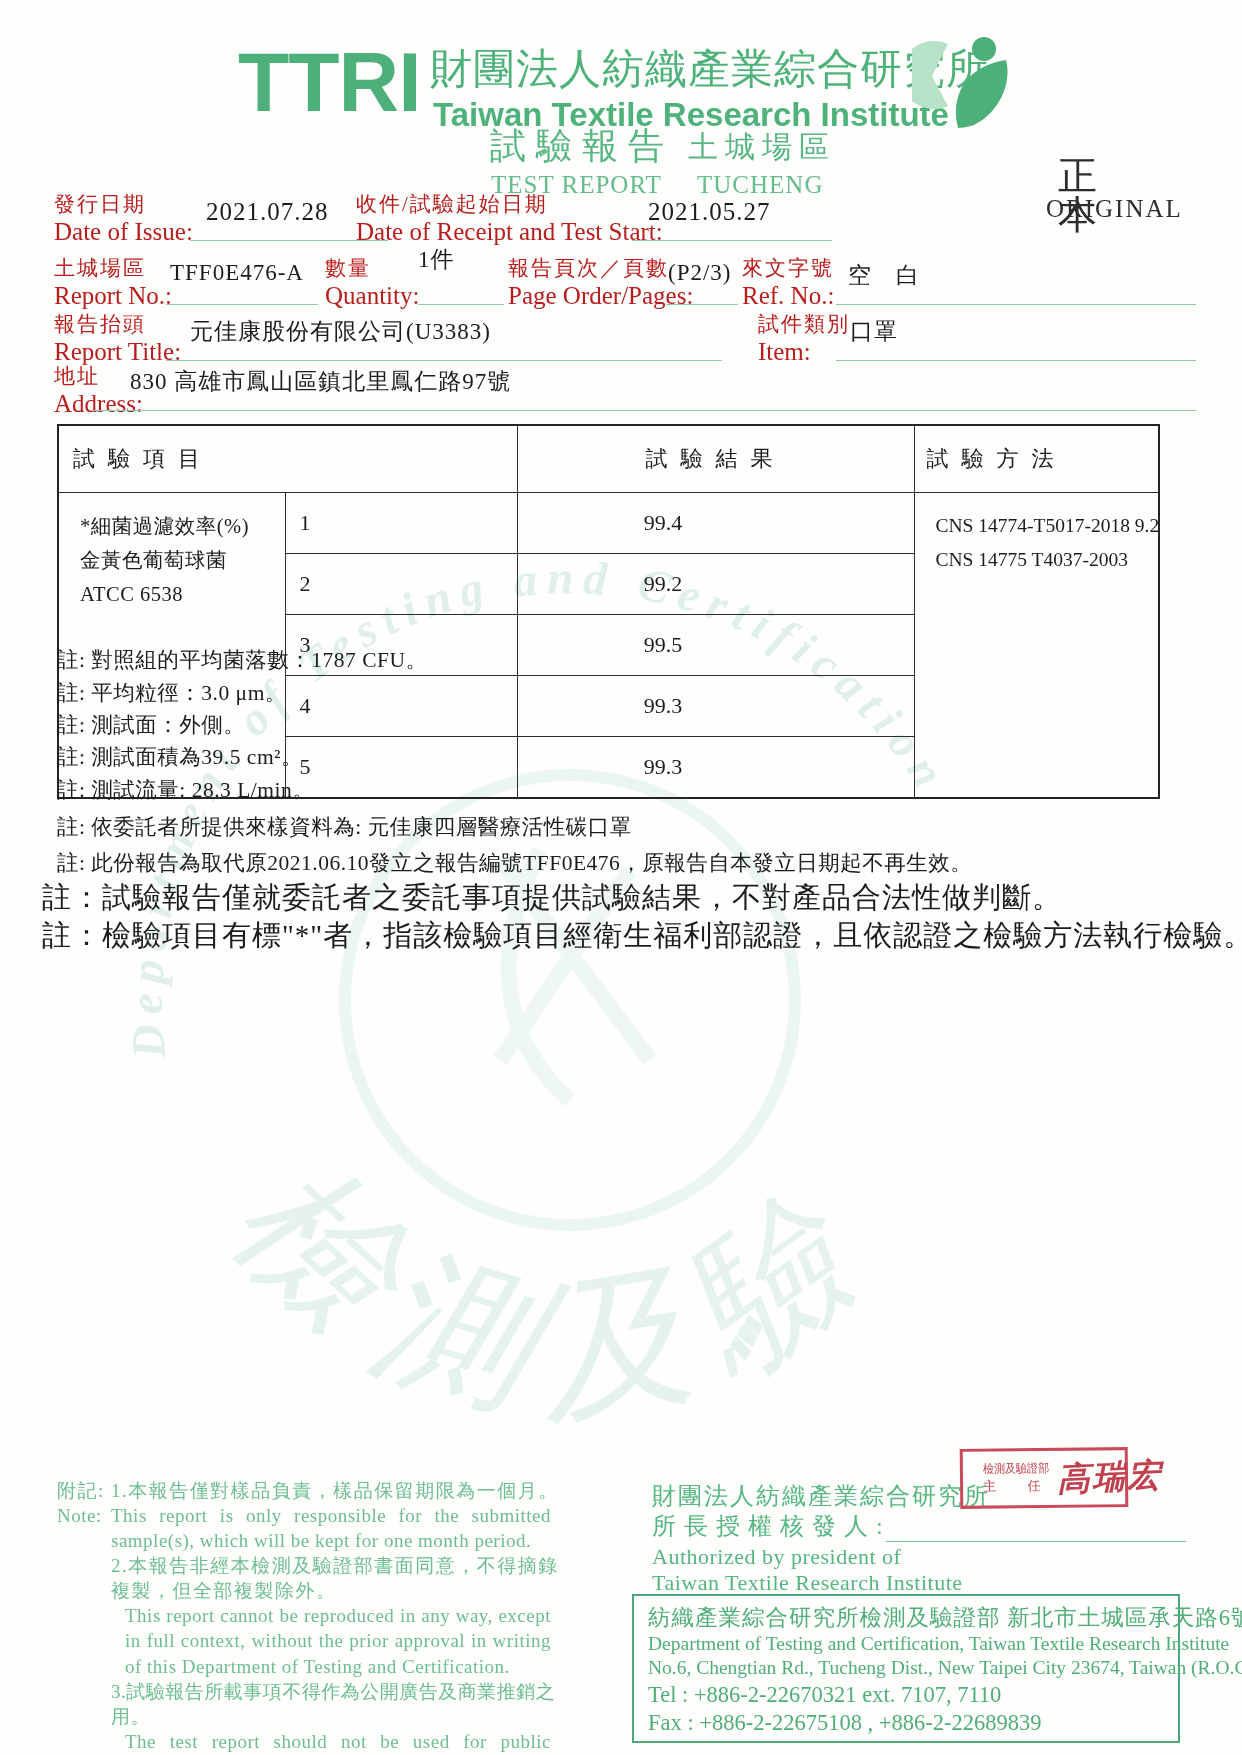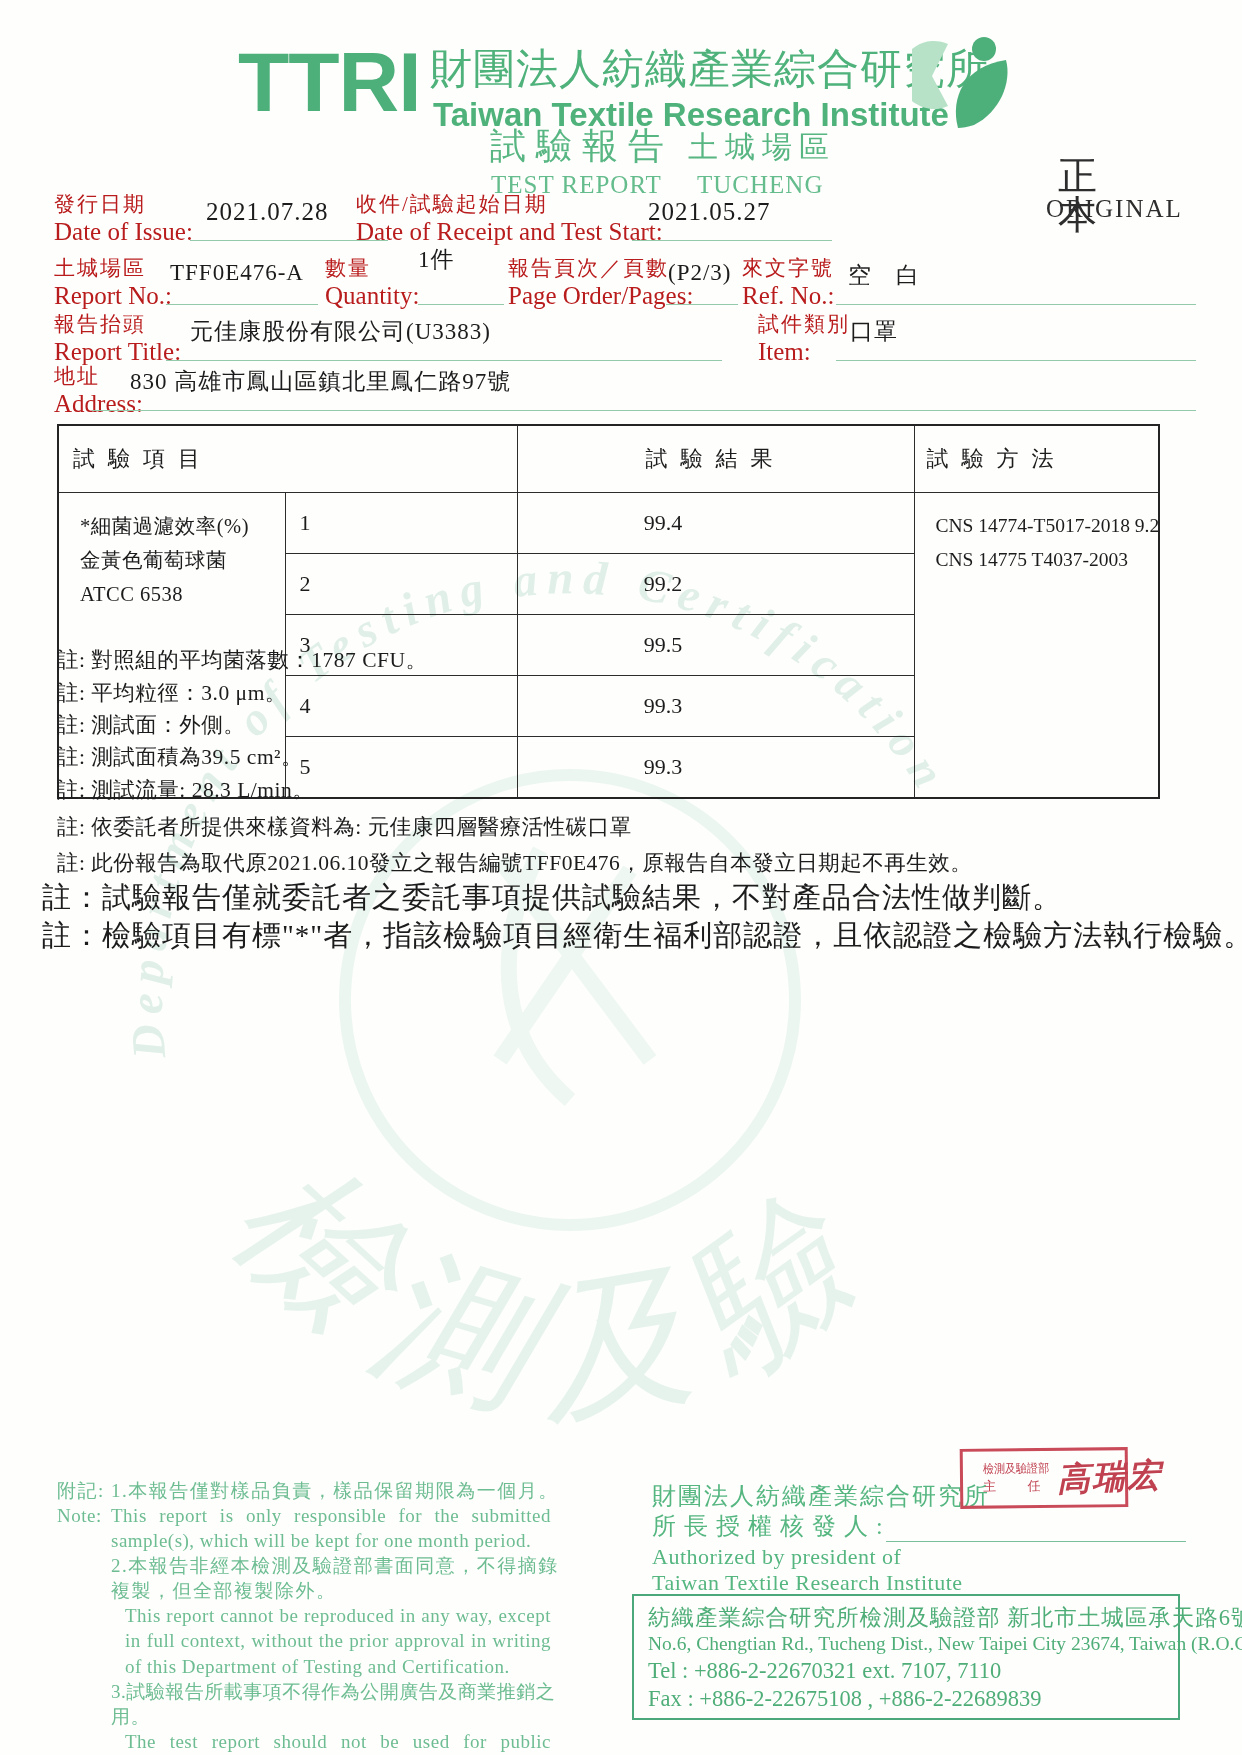--- a/index.html
+++ b/index.html
@@ -257,16 +257,17 @@
 <div class="abs stamp" style="left:960px;top:1448px;width:162px;height:54px;">
   <div class="colL">
     <div class="dept">檢測及驗證部</div>
     <div class="title">主 任</div>
   </div>
   <div class="name">高瑞宏</div>
 </div>
 
 <div class="abs cbox" style="left:632px;top:1594px;">
   <div class="l-zh">紡織產業綜合研究所檢測及驗證部 新北市土城區承天路6號</div>
+  <div class="l-en">Department of Testing and Certification, Taiwan Textile Research Institute</div>
   <div class="l-en">No.6, Chengtian Rd., Tucheng Dist., New Taipei City 23674, Taiwan (R.O.C.)</div>
   <div class="l-tel">Tel : +886-2-22670321 ext. 7107, 7110</div>
   <div class="l-tel">Fax : +886-2-22675108 , +886-2-22689839</div>
 </div>
 
 </body></html>

